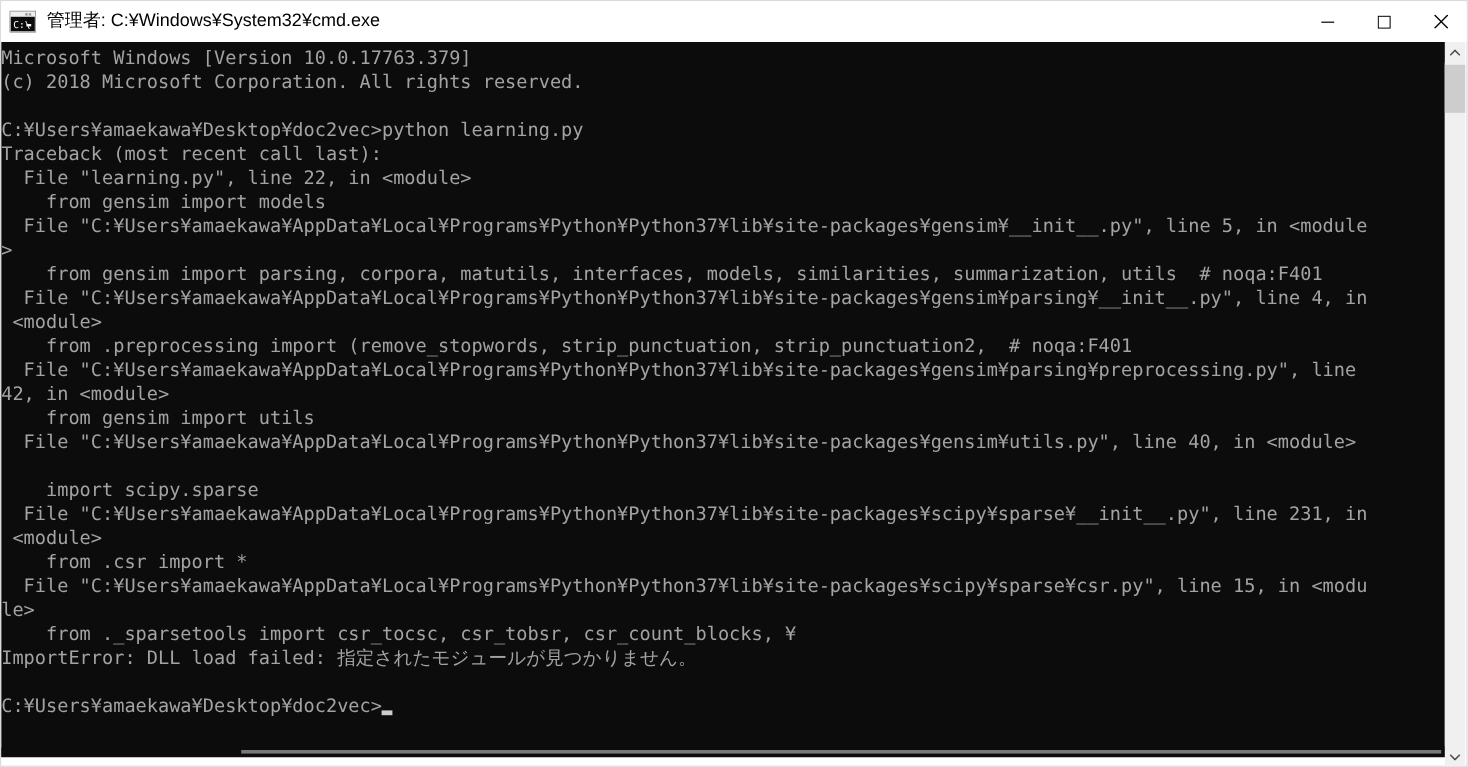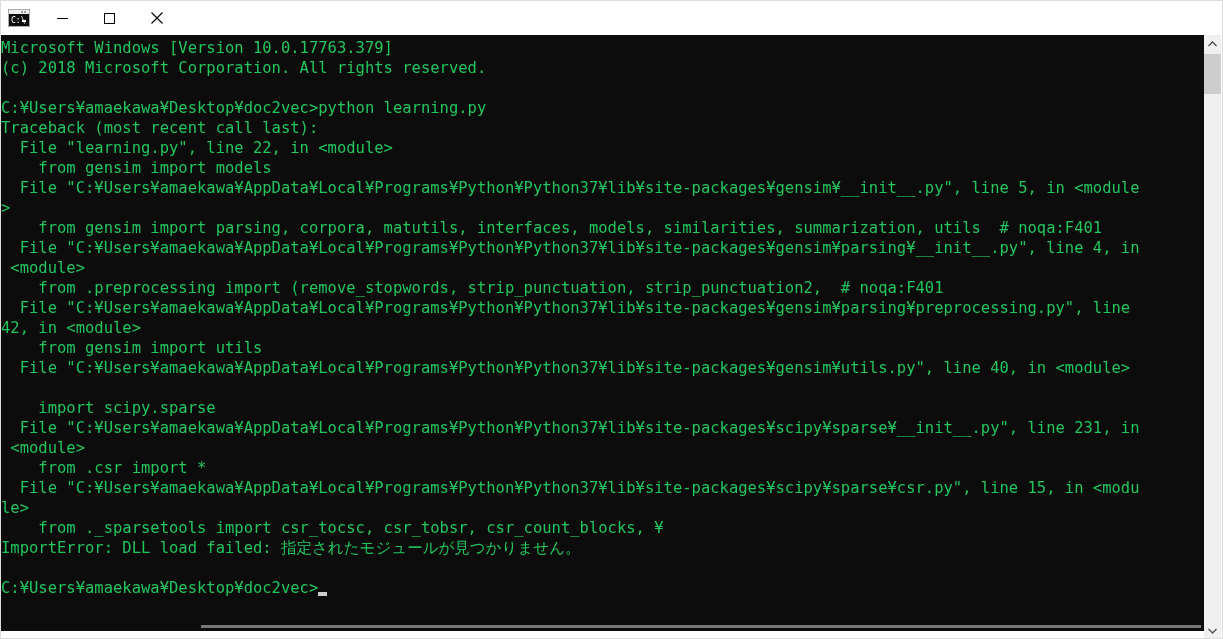--- a/index.html
+++ b/index.html
@@ -76,21 +76,21 @@
   #console-text {
     position: absolute;
     left: 0;
     top: 3px;
     margin: 0;
     padding: 0;
     font-family: "DejaVu Sans Mono", monospace;
     font-size: 15.5px;
     line-height: 20px;
     letter-spacing: 0px;
-    color: #22c55e;
+    color: #a3a3a3;
     white-space: pre;
     -webkit-font-smoothing: none;
   }
   #cursor {
     position: absolute;
     left: 340px;
     top: 597px;
     width: 9px;
     height: 4px;
     background: #cccccc;
@@ -162,20 +162,21 @@
         <rect x="0" y="0" width="22" height="18" fill="#dfdfdf" stroke="#7a7a7a" stroke-width="1"></rect>
         <rect x="1" y="1" width="20" height="4" fill="#eeeeee"></rect>
         <rect x="13" y="2" width="2" height="2" fill="#9a9a9a"></rect>
         <rect x="16" y="2" width="2" height="2" fill="#9a9a9a"></rect>
         <rect x="1" y="5" width="20" height="12" fill="#0c0c0c"></rect>
         <text x="3" y="14" font-family="DejaVu Sans Mono, monospace" font-size="8" fill="#ffffff">C:\</text>
         <rect x="14" y="11" width="4" height="2" fill="#ffffff"></rect>
       </svg>
     </div>
 
+    <div id="title-text">管理者: C:¥Windows¥System32¥cmd.exe</div>
 
     <div class="wbtn">
       <svg width="11" height="11" viewBox="0 0 11 11">
         <rect x="0" y="5" width="11" height="1" fill="#000000"></rect>
       </svg>
     </div>
     <div class="wbtn">
       <svg width="11" height="11" viewBox="0 0 11 11">
         <rect x="0.5" y="0.5" width="10" height="10" fill="none" stroke="#000000" stroke-width="1"></rect>
       </svg>

